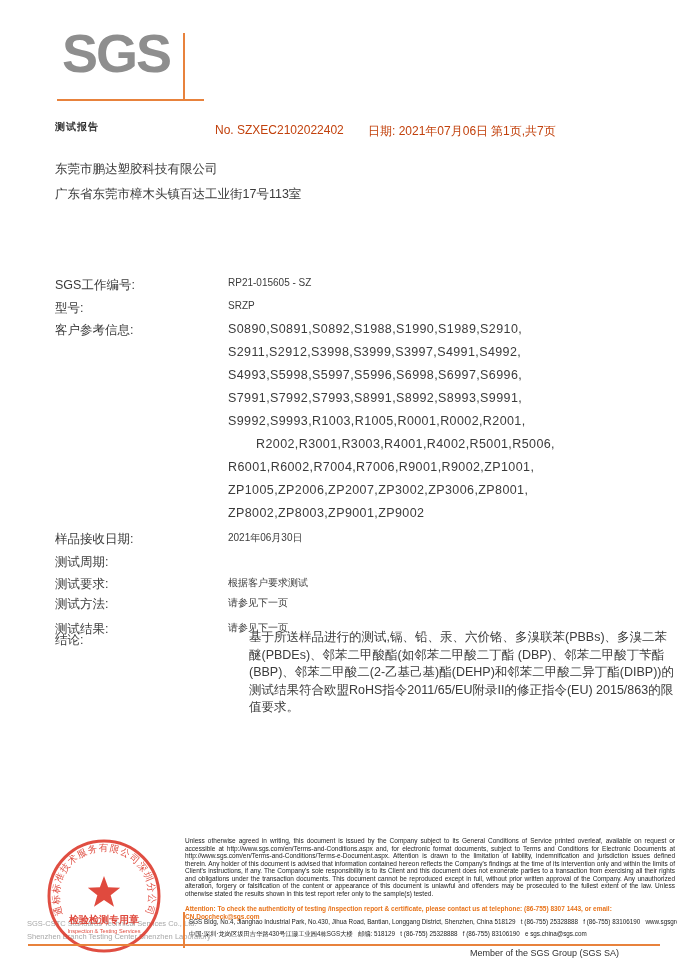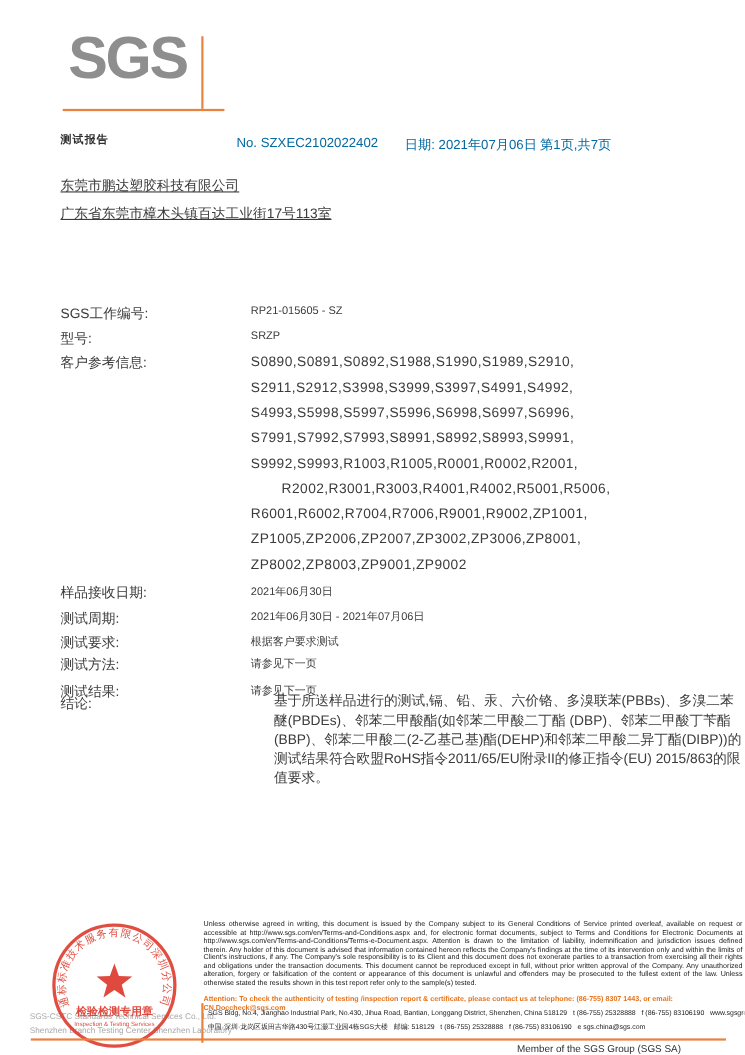--- a/index.html
+++ b/index.html
@@ -5,22 +5,22 @@
   html,body{margin:0;padding:0;background:#fff;}
   .page{
     position:relative;width:677px;height:959px;background:#fff;overflow:hidden;
     font-family:"Liberation Sans","DejaVu Sans",sans-serif;color:#3b3b3b;
   }
   .abs{position:absolute;}
   .logo-text{font-size:54px;font-weight:bold;color:#8e8e8e;letter-spacing:-2px;line-height:1;}
   .hline{background:#e8823c;height:2px;}
   .vline{background:#e8823c;width:2px;}
   .title{font-size:10px;font-weight:bold;color:#2f2f2f;letter-spacing:1px;}
-  .hdr{font-size:12px;color:#0369a1;}
-  .body-txt{font-size:12.5px;color:#3b3b3b;text-decoration:underline;}
+  .hdr{font-size:12px;color:#c2410c;}
+  .body-txt{font-size:12.5px;color:#3b3b3b;}
   .label{font-size:12.5px;color:#3b3b3b;}
   .val{font-size:10px;color:#3b3b3b;}
   .codes-line{font-size:12.5px;color:#3b3b3b;letter-spacing:0.4px;}
   .conclusion{font-size:12.5px;line-height:17.6px;width:430px;color:#3b3b3b;margin-left:21px;}
   .disclaimer{font-size:6.5px;line-height:7.55px;color:#222;text-align:justify;width:490px;}
   .attention{font-size:6.5px;line-height:7.5px;color:#e8731a;font-weight:bold;width:490px;margin-top:1px;}
   .addr{font-size:6.3px;line-height:12.5px;color:#222;white-space:pre;}
   .member{font-size:9px;color:#2f2f2f;}
   .stamp-company{font-size:7.5px;color:#a8a8a8;line-height:13px;}
 </style>
@@ -56,21 +56,20 @@
   <div class="abs codes-line" style="left:228px;top:414px;">S9992,S9993,R1003,R1005,R0001,R0002,R2001,</div>
   <div class="abs codes-line" style="left:228px;top:437px;margin-left:28px;">R2002,R3001,R3003,R4001,R4002,R5001,R5006,</div>
   <div class="abs codes-line" style="left:228px;top:460px;">R6001,R6002,R7004,R7006,R9001,R9002,ZP1001,</div>
   <div class="abs codes-line" style="left:228px;top:483px;">ZP1005,ZP2006,ZP2007,ZP3002,ZP3006,ZP8001,</div>
   <div class="abs codes-line" style="left:228px;top:506px;">ZP8002,ZP8003,ZP9001,ZP9002</div>
 
   <div class="abs label" style="left:55px;top:531px;">样品接收日期:</div>
   <div class="abs val" style="left:228px;top:531px;">2021年06月30日</div>
 
   <div class="abs label" style="left:55px;top:554px;">测试周期:</div>
-  <div class="abs val" style="left:228px;top:554px;">2021年06月30日 - 2021年07月06日</div>
 
   <div class="abs label" style="left:55px;top:576px;">测试要求:</div>
   <div class="abs val" style="left:228px;top:576px;">根据客户要求测试</div>
 
   <div class="abs label" style="left:55px;top:596px;">测试方法:</div>
   <div class="abs val" style="left:228px;top:596px;">请参见下一页</div>
 
   <div class="abs label" style="left:55px;top:621px;">测试结果:</div>
   <div class="abs val" style="left:228px;top:621px;">请参见下一页</div>
 

